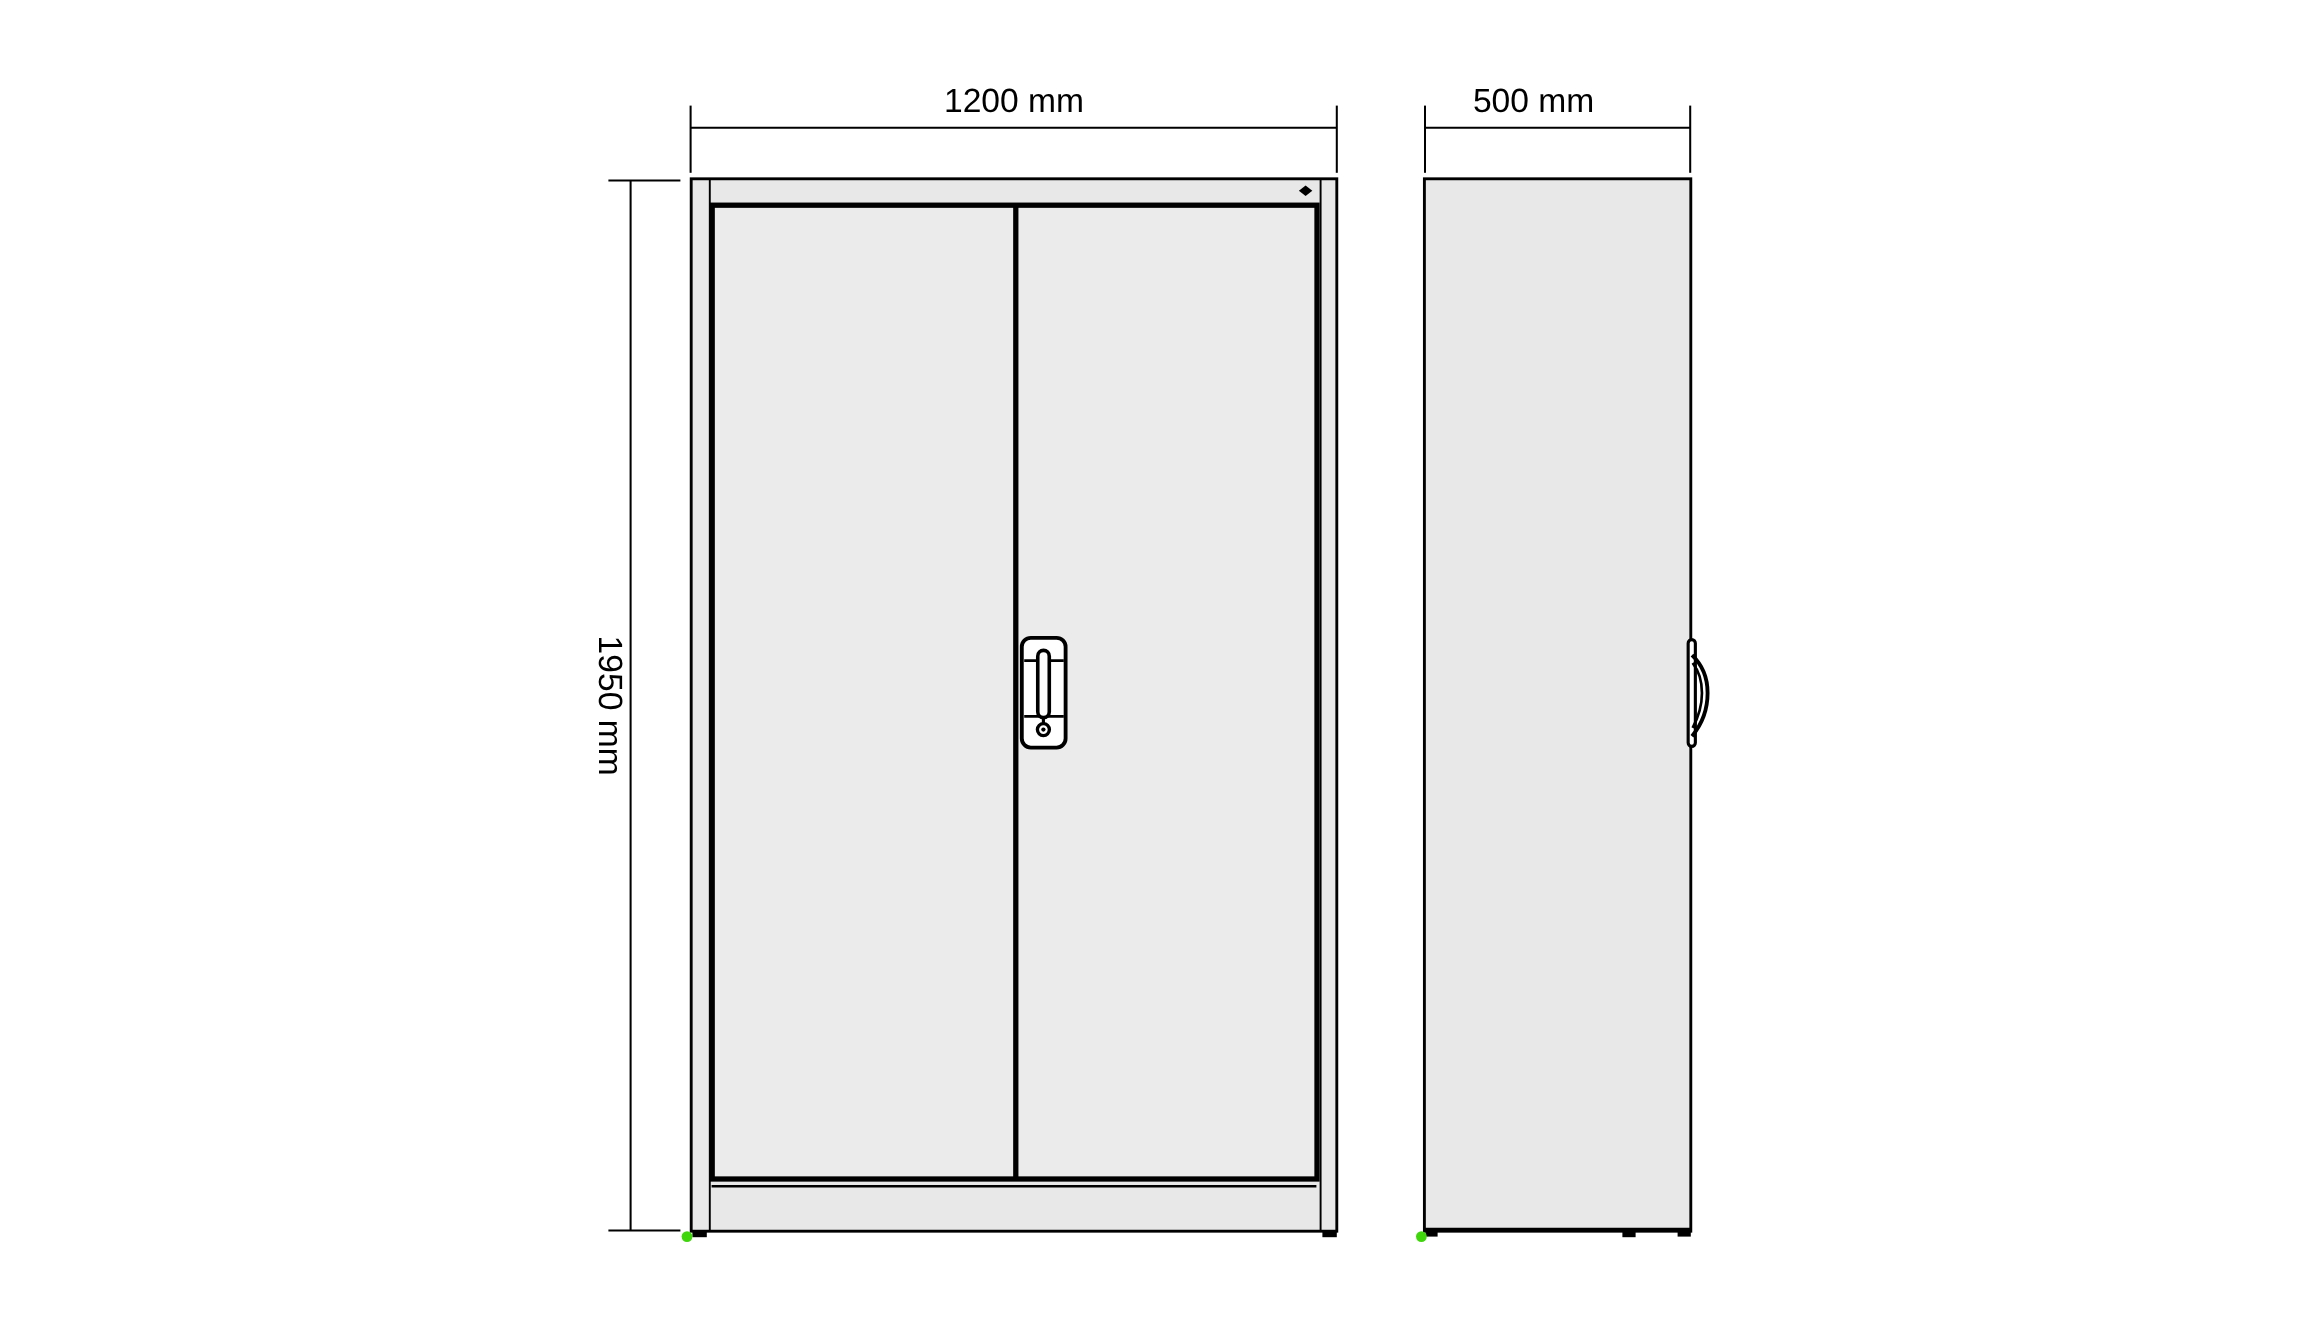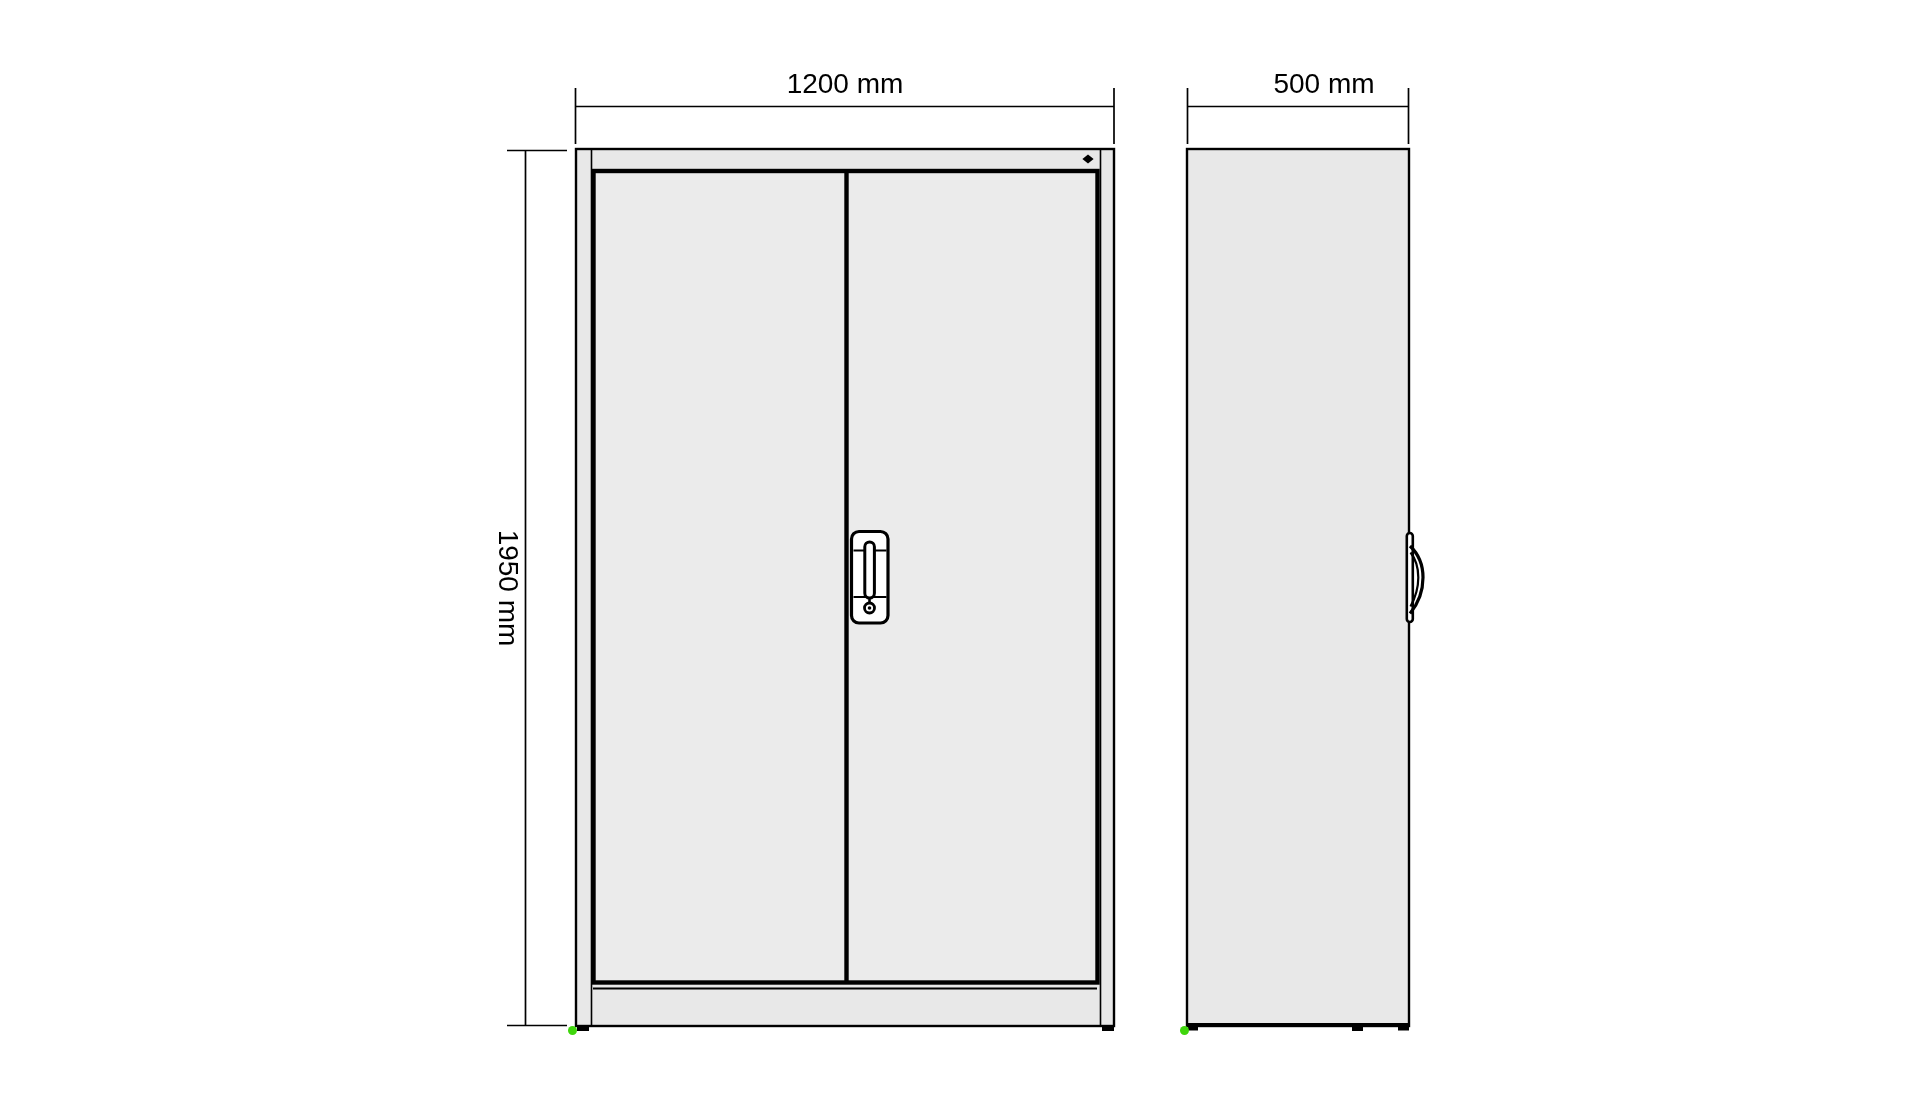--- a/index.html
+++ b/index.html
@@ -91,15 +91,15 @@
     </g>
 
     <g>
       <line x1="507" y1="150.5" x2="567" y2="150.5" class="ln" stroke-width="1.7"></line>
       <line x1="507" y1="1025.5" x2="567" y2="1025.5" class="ln" stroke-width="1.7"></line>
       <line x1="525.5" y1="150.5" x2="525.5" y2="1025.5" class="ln" stroke-width="1.7"></line>
     </g>
   </svg>
 
   <div class="dim-label h" style="left:845px;top:68px;">1200 mm</div>
-  <div class="dim-label h" style="left:1324px;top:68px;">500 mm</div>
+  <div class="dim-label h" style="left:1278px;top:68px;">500 mm</div>
   <div class="dim-label v" style="left:508px;top:588px;">1950 mm</div>
 </div>
 
 </body></html>

